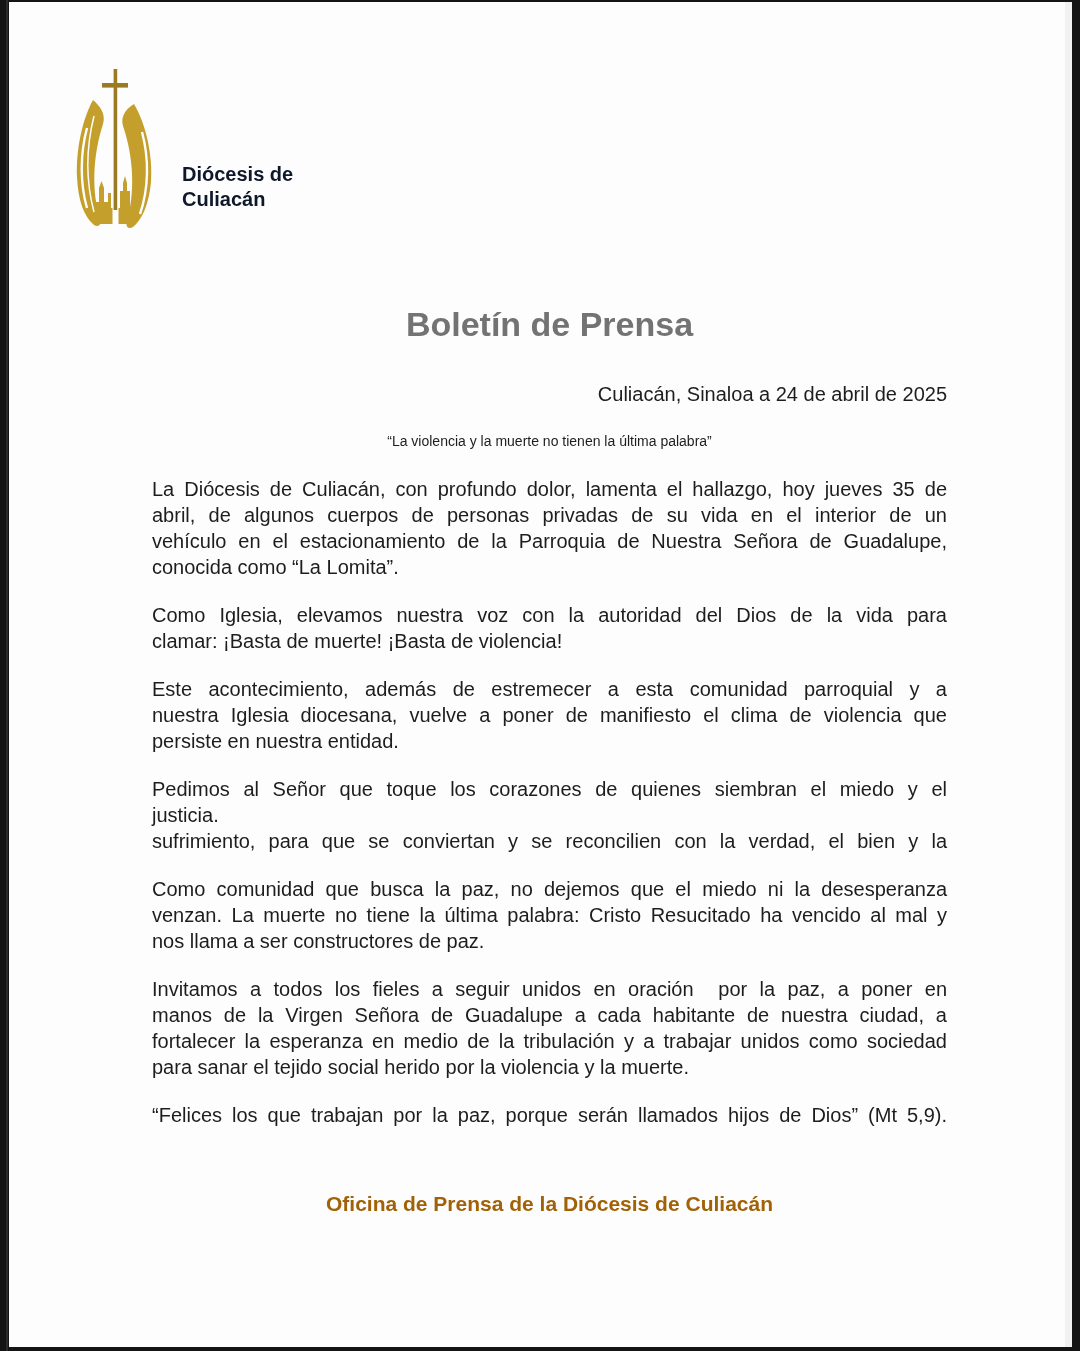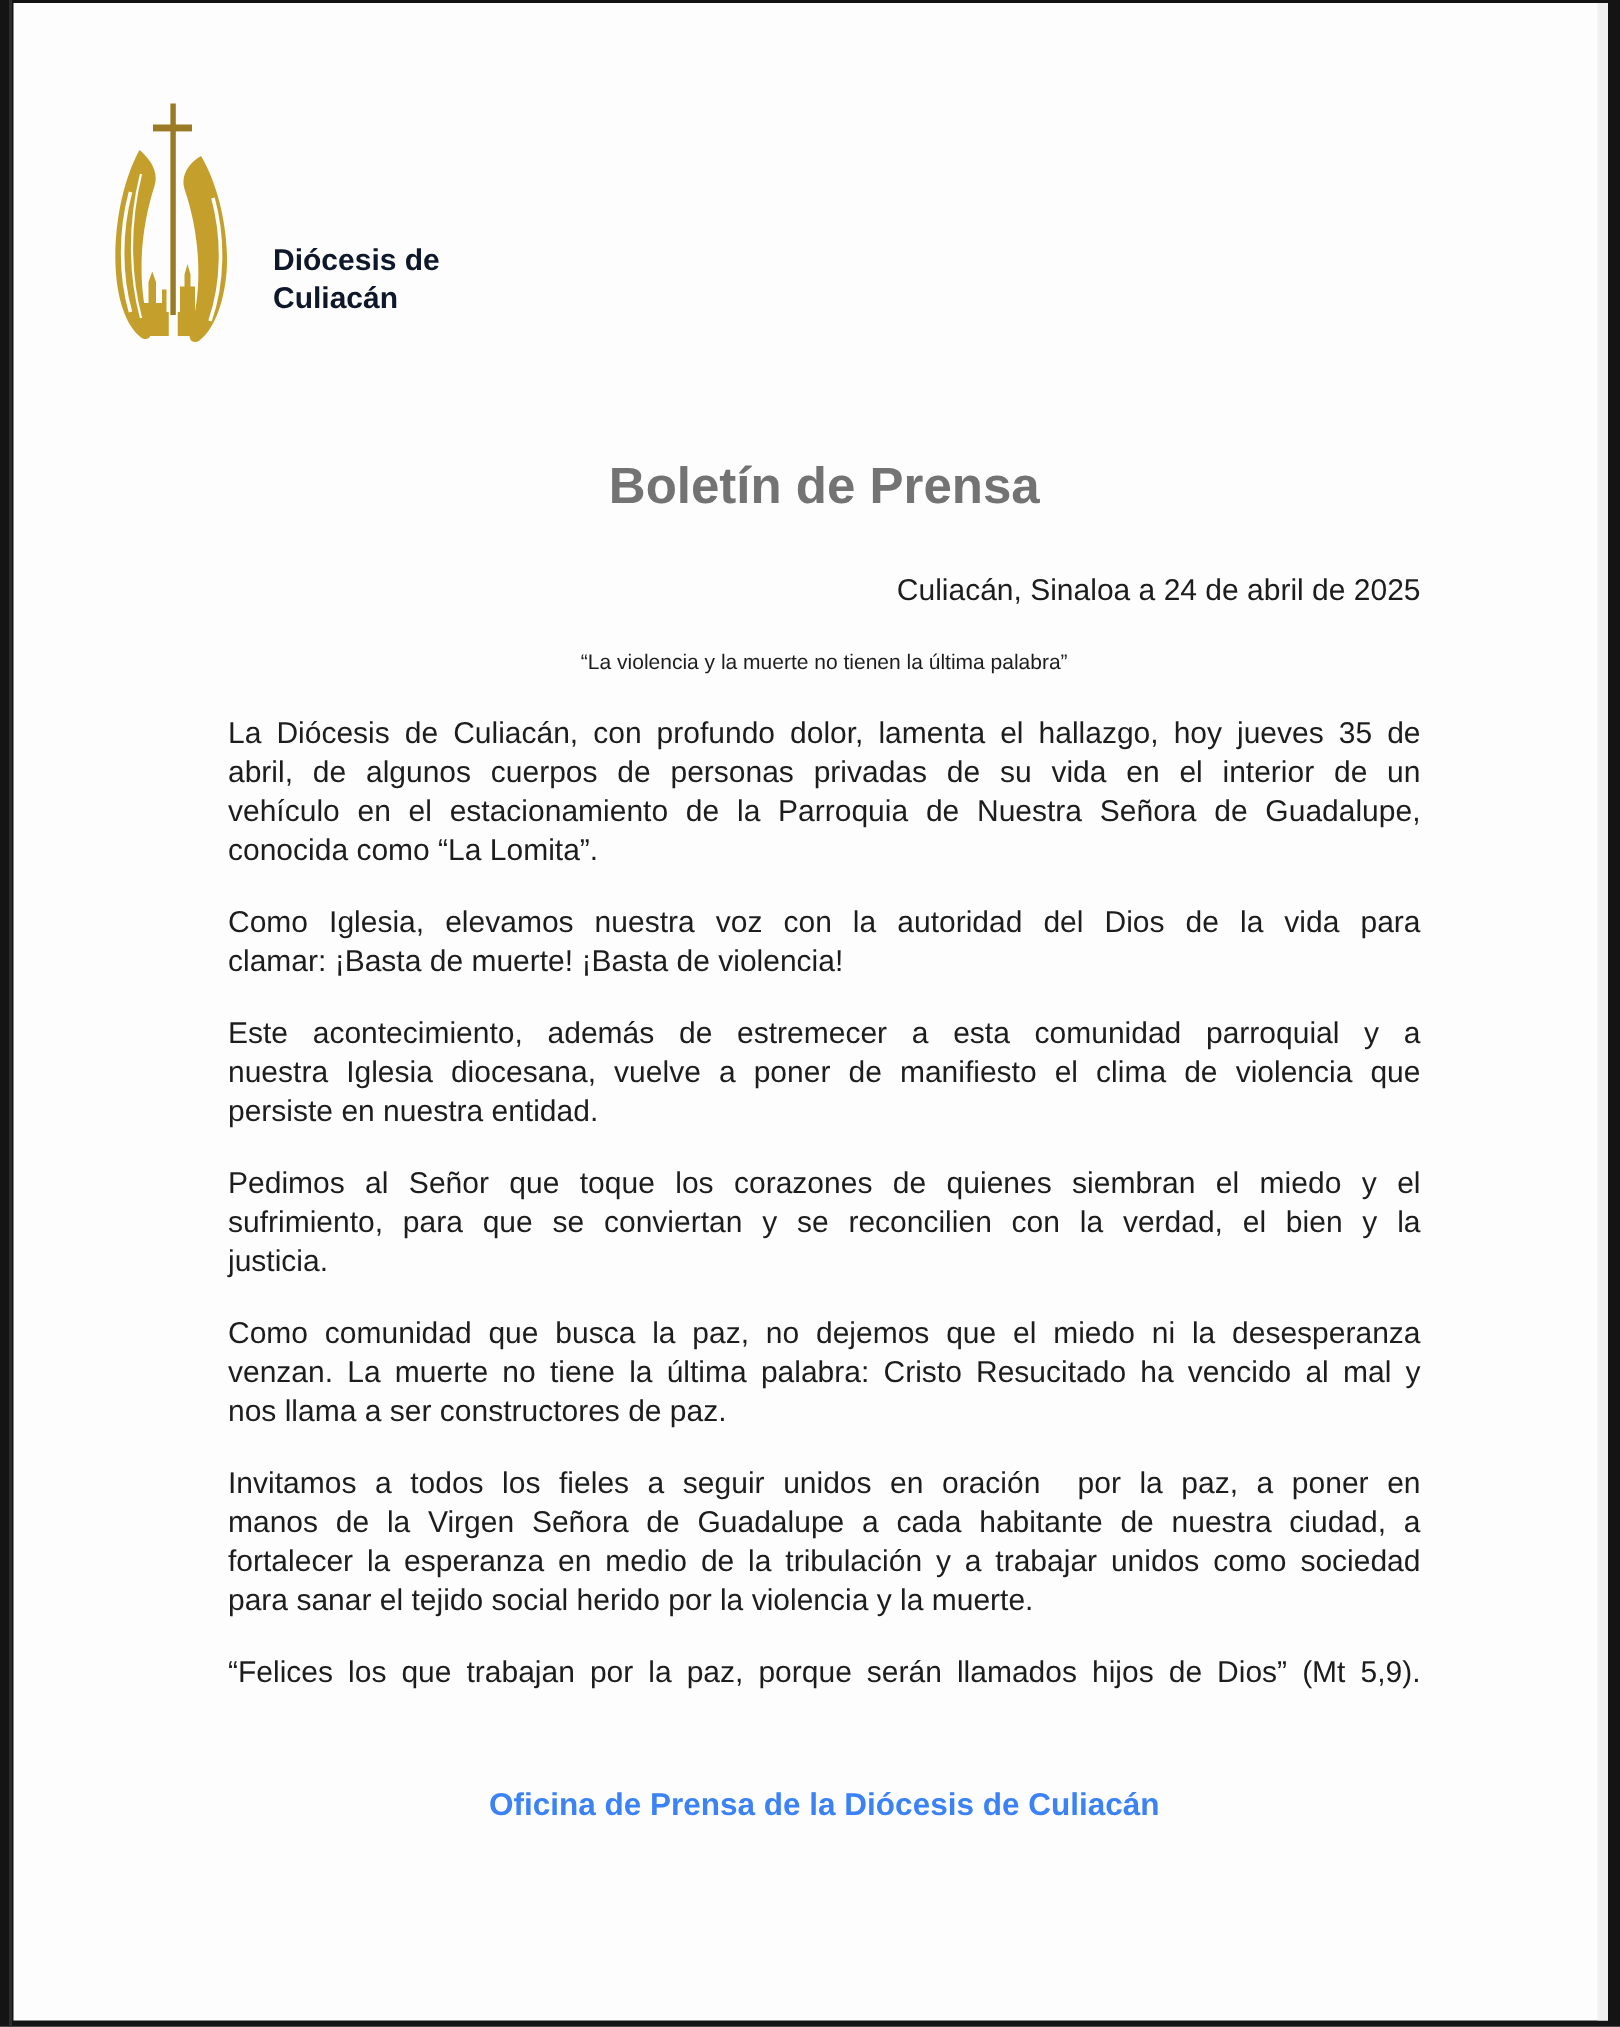--- a/index.html
+++ b/index.html
@@ -99,21 +99,21 @@
     line-height: 26px;
     text-align: justify;
     text-align-last: justify;
   }
   .footer {
     margin-top: 62px;
     font-size: 21px;
     line-height: 27px;
     font-weight: bold;
     text-align: center;
-    color: #3b82f6;
+    color: #a16207;
   }
 </style>
 </head>
 <body>
 
 <div class="frame">
   <div class="page">
 
     <div class="logo">
       <svg class="logo-mark" viewBox="0 0 90 170" xmlns="http://www.w3.org/2000/svg" aria-hidden="true">
@@ -156,22 +156,22 @@
             <div class="pline">Como Iglesia, elevamos nuestra voz con la autoridad del Dios de la vida para</div>
             <div class="pline last">clamar: ¡Basta de muerte! ¡Basta de violencia!</div>
           </div>
           <div class="para">
             <div class="pline">Este acontecimiento, además de estremecer a esta comunidad parroquial y a</div>
             <div class="pline">nuestra Iglesia diocesana, vuelve a poner de manifiesto el clima de violencia que</div>
             <div class="pline last">persiste en nuestra entidad.</div>
           </div>
           <div class="para">
             <div class="pline">Pedimos al Señor que toque los corazones de quienes siembran el miedo y el</div>
+            <div class="pline last">justicia.</div>
             <div class="pline">sufrimiento, para que se conviertan y se reconcilien con la verdad, el bien y la</div>
-            <div class="pline last">justicia.</div>
           </div>
           <div class="para">
             <div class="pline">Como comunidad que busca la paz, no dejemos que el miedo ni la desesperanza</div>
             <div class="pline">venzan. La muerte no tiene la última palabra: Cristo Resucitado ha vencido al mal y</div>
             <div class="pline last">nos llama a ser constructores de paz.</div>
           </div>
           <div class="para">
             <div class="pline">Invitamos a todos los fieles a seguir unidos en oración&nbsp; por la paz, a poner en</div>
             <div class="pline">manos de la Virgen Señora de Guadalupe a cada habitante de nuestra ciudad, a</div>
             <div class="pline">fortalecer la esperanza en medio de la tribulación y a trabajar unidos como sociedad</div>

